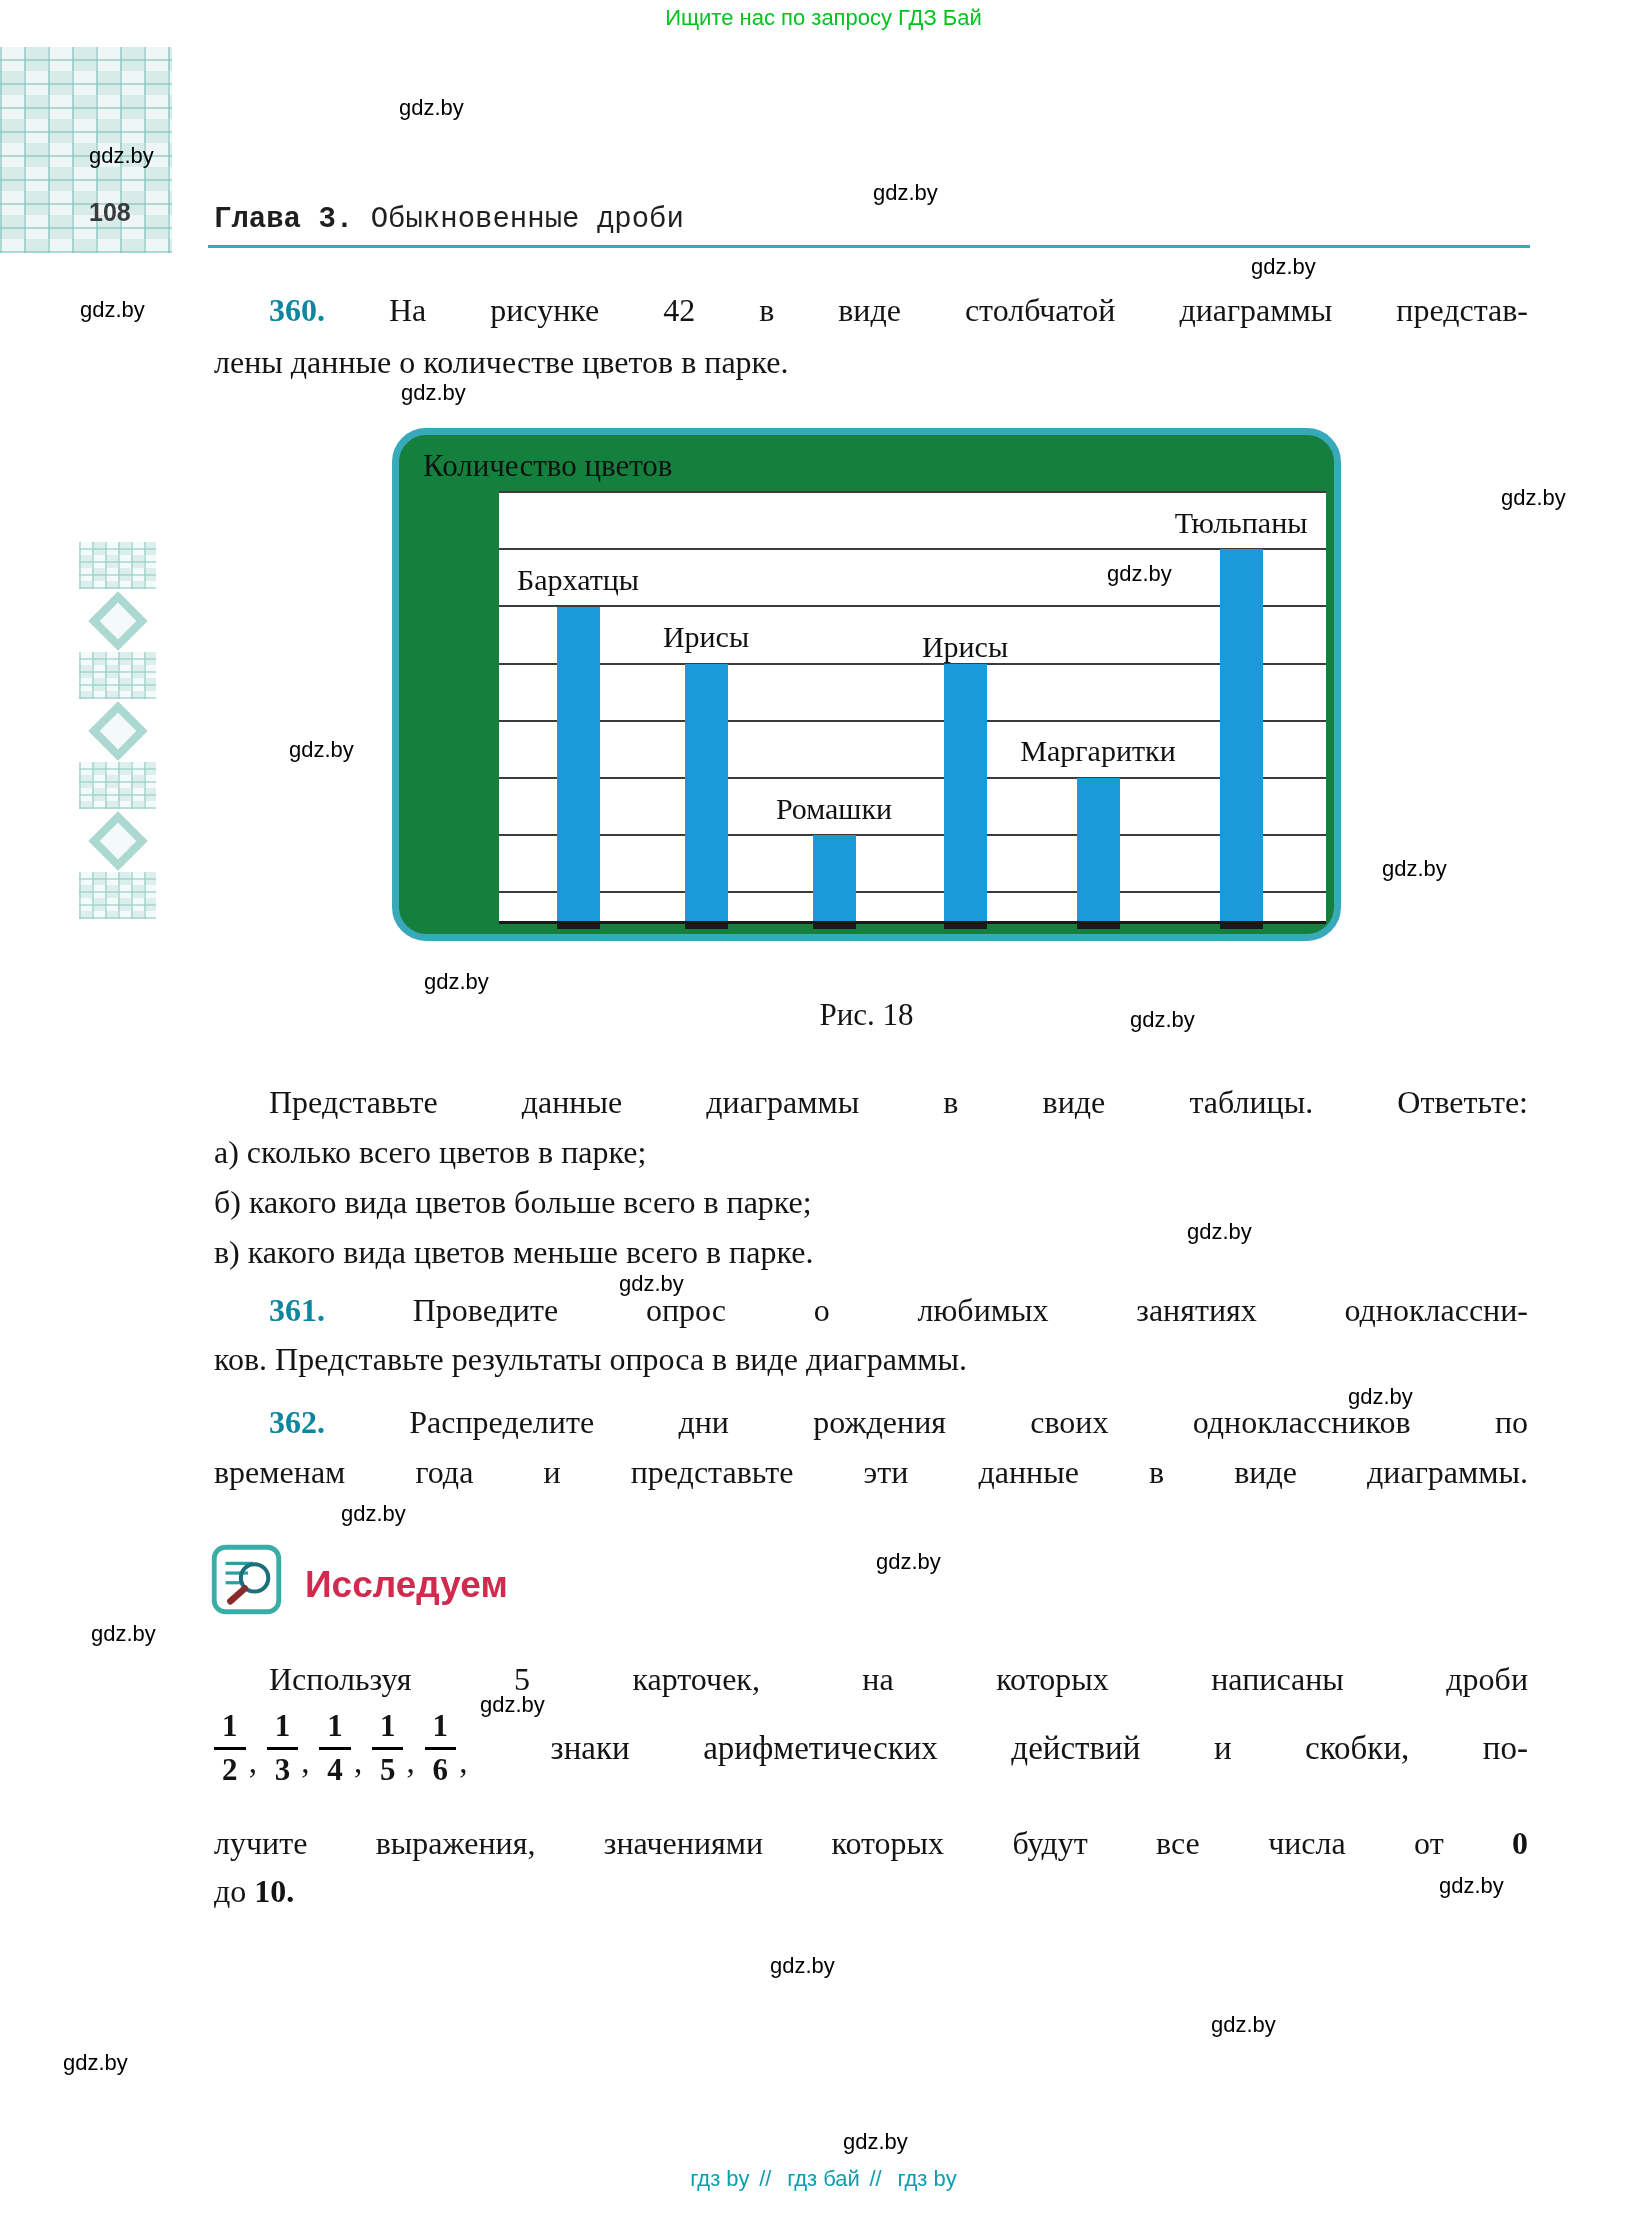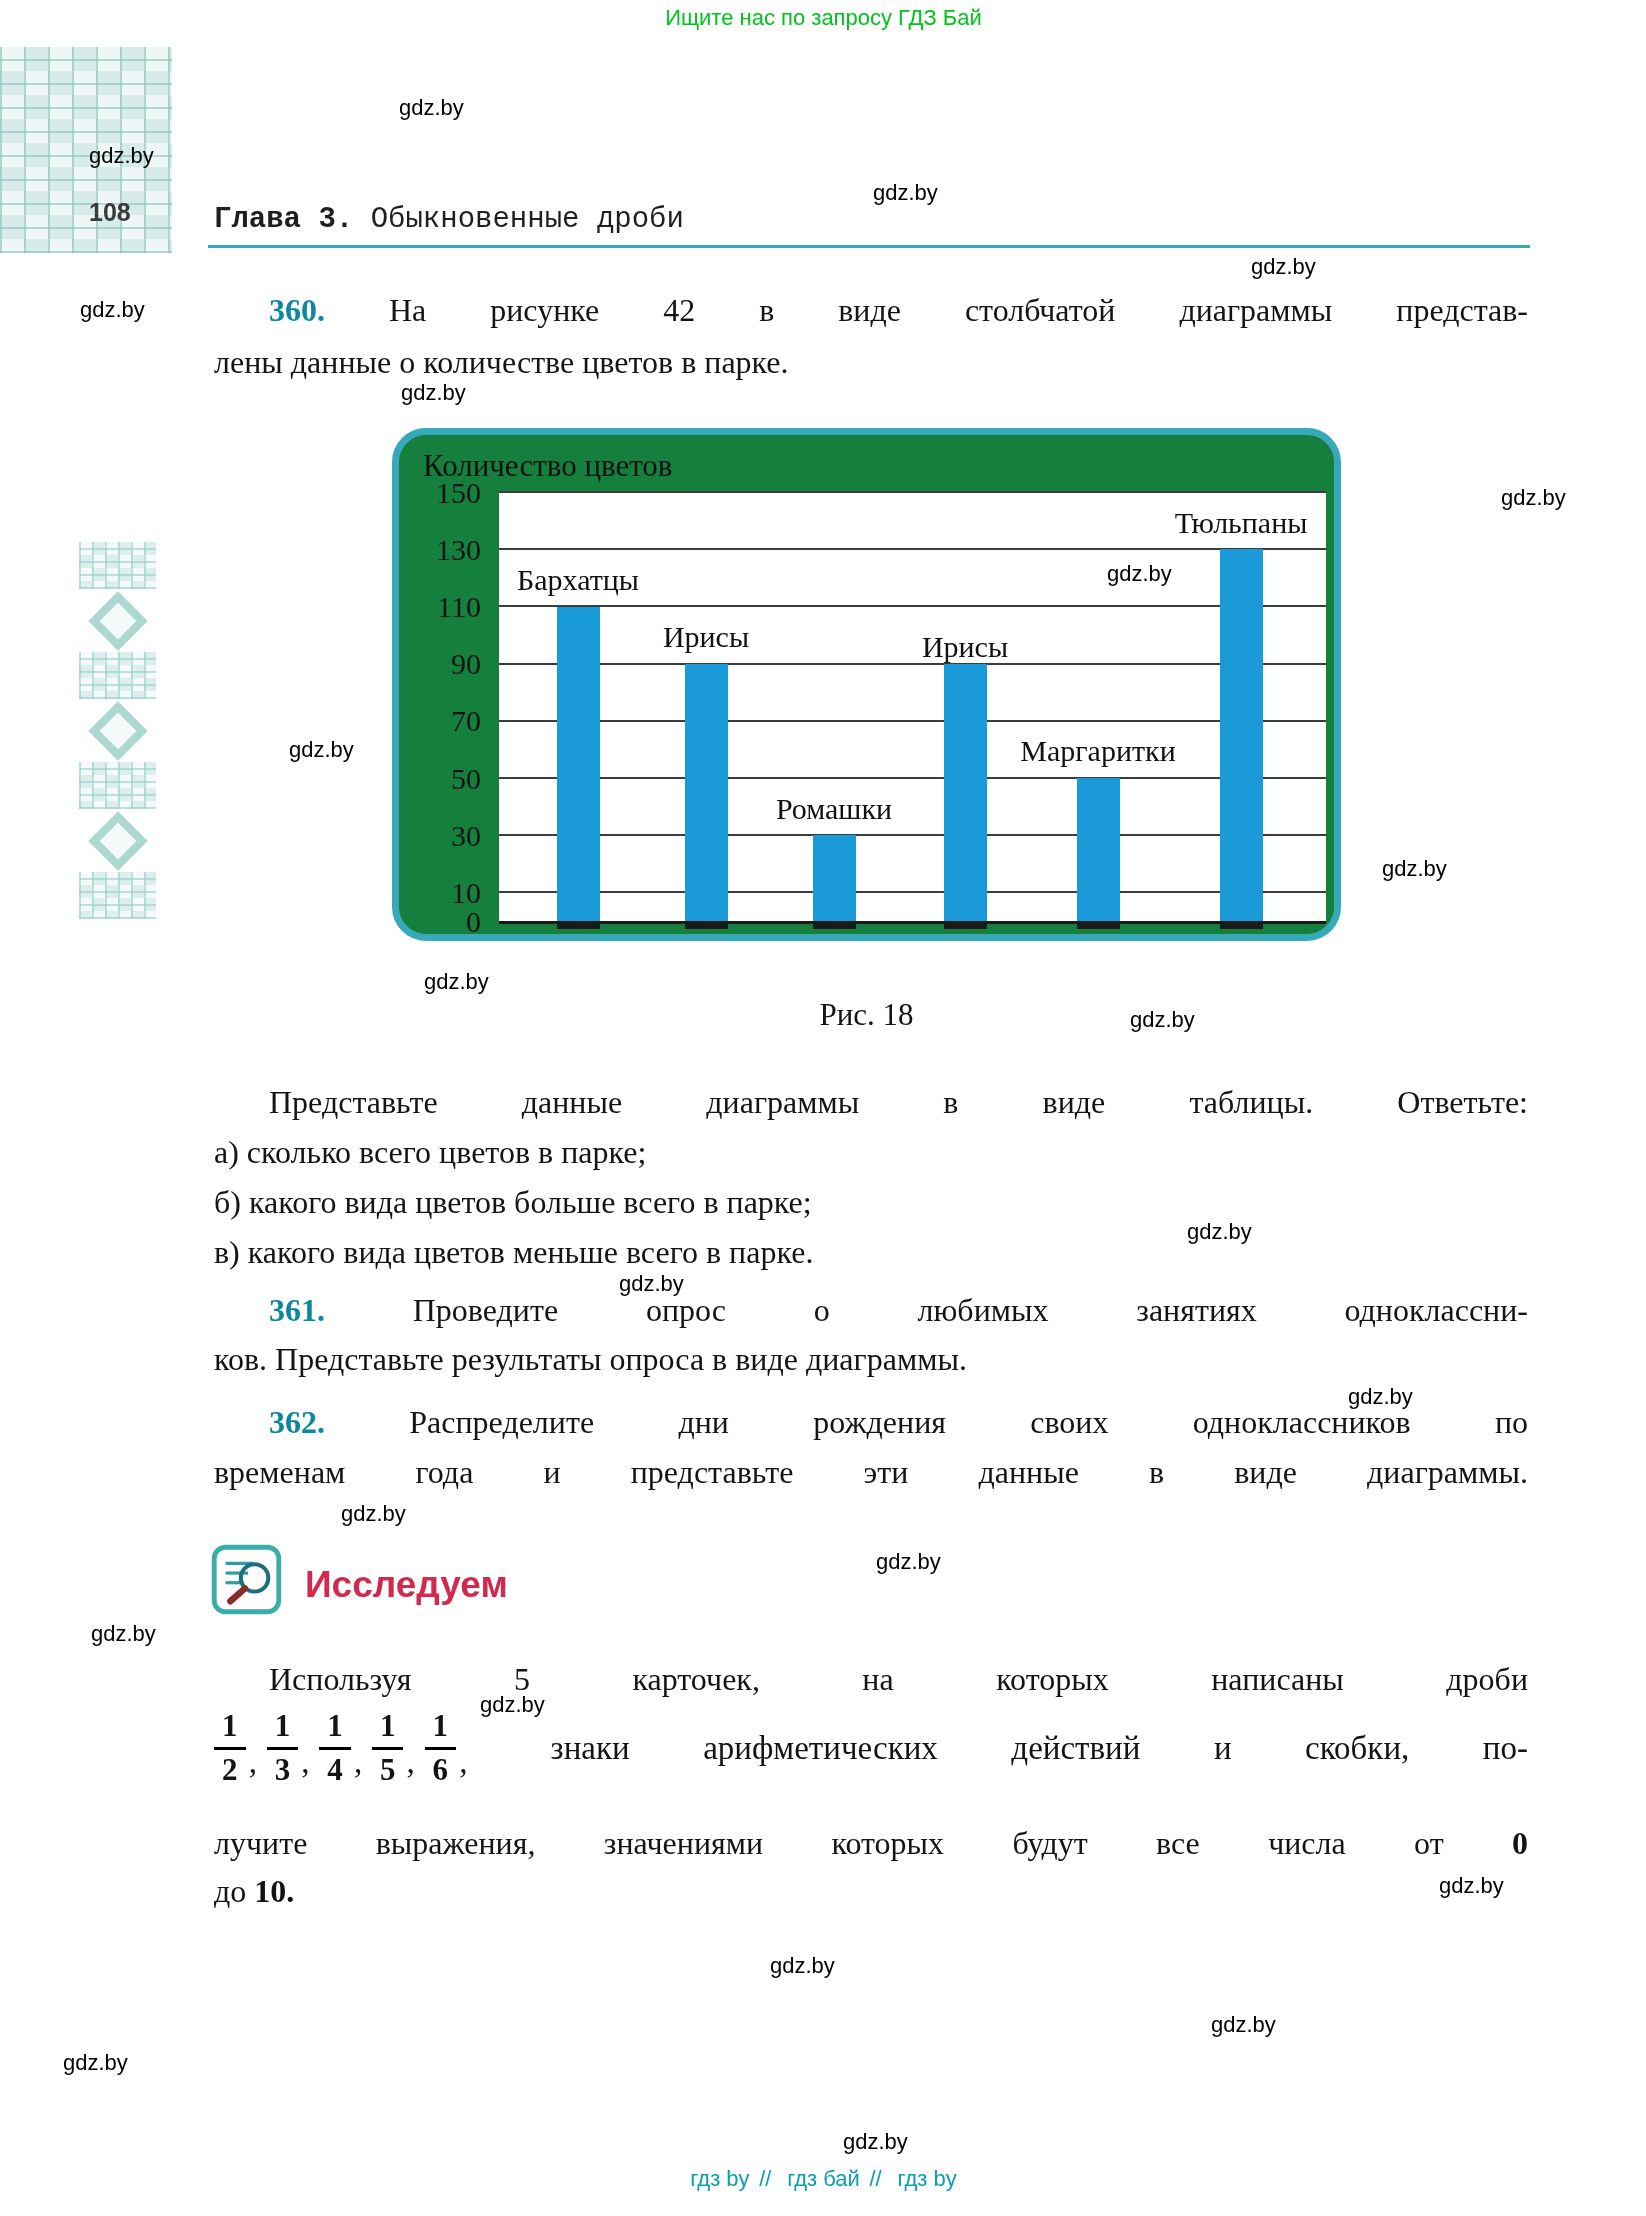--- a/index.html
+++ b/index.html
@@ -116,31 +116,20 @@
 <div class="header-rule"></div>
 
 <div class="line jl ind" style="top:290px">
   <span class="pnum">360.</span>
   <span>На рисунке 42 в виде столбчатой диаграммы представ-</span>
 </div>
 <div class="line" style="top:342px">лены данные о количестве цветов в парке.</div>
 
 <div class="chart-box">
   <div class="chart-title">Количество цветов</div>
-  <div class="chart-yaxis">
-      <div class="ytick" style="bottom: 414px;">150</div>
-      <div class="ytick" style="bottom: 357px;">130</div>
-      <div class="ytick" style="bottom: 300px;">110</div>
-      <div class="ytick" style="bottom: 243px;">90</div>
-      <div class="ytick" style="bottom: 186px;">70</div>
-      <div class="ytick" style="bottom: 128px;">50</div>
-      <div class="ytick" style="bottom: 71px;">30</div>
-      <div class="ytick" style="bottom: 14px;">10</div>
-      <div class="ytick" style="bottom: -14.5px;">0</div>
-    </div>
   <div class="chart-plot">
       <div class="gridline" style="bottom: 428px;"></div>
       <div class="gridline" style="bottom: 371px;"></div>
       <div class="gridline" style="bottom: 314px;"></div>
       <div class="gridline" style="bottom: 256px;"></div>
       <div class="gridline" style="bottom: 199px;"></div>
       <div class="gridline" style="bottom: 142px;"></div>
       <div class="gridline" style="bottom: 85px;"></div>
       <div class="gridline" style="bottom: 28px;"></div>
       <div class="bar" style="left: 58px; height: 314px; background: rgb(26, 154, 216);"></div>

